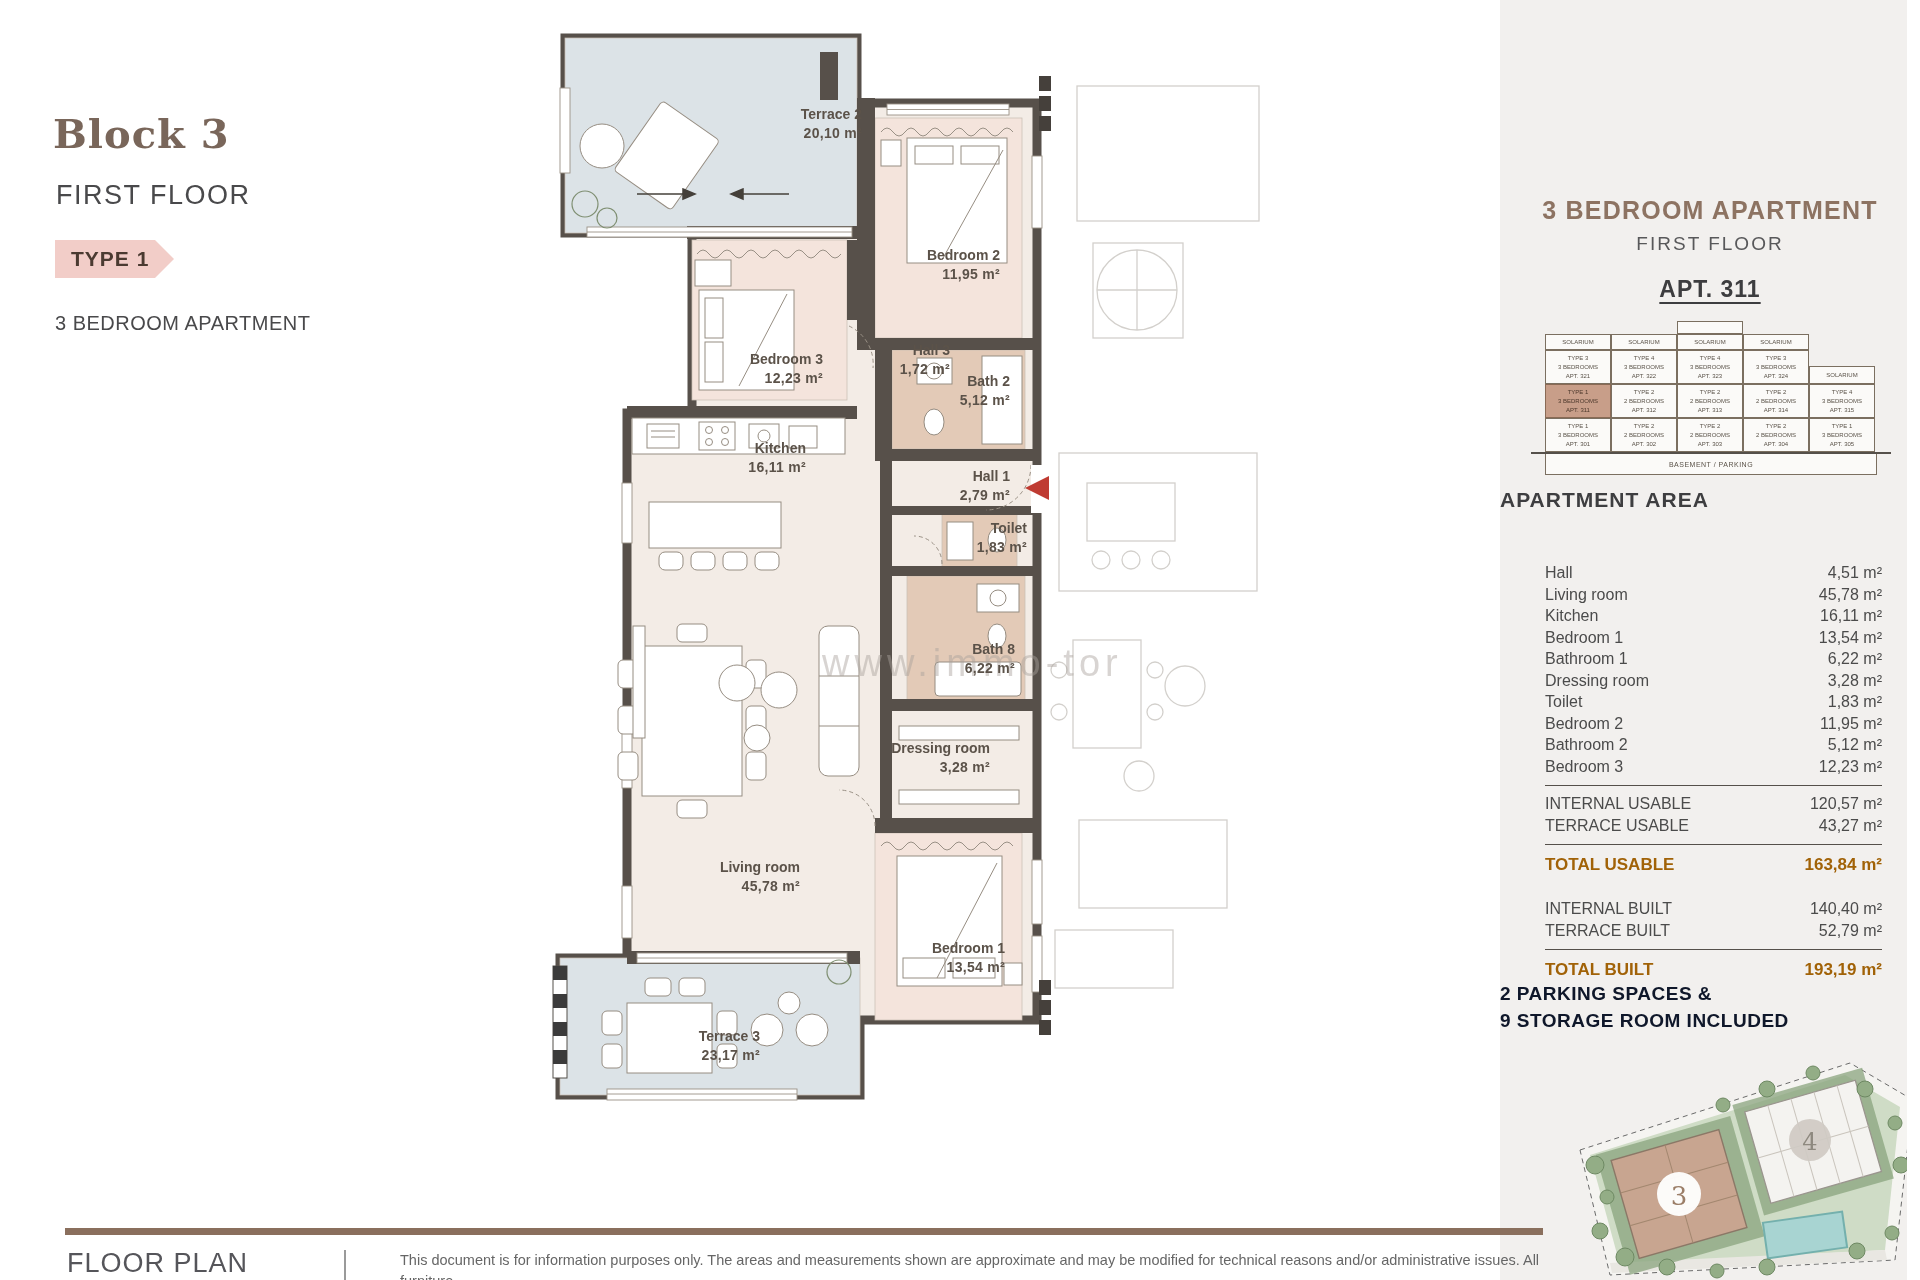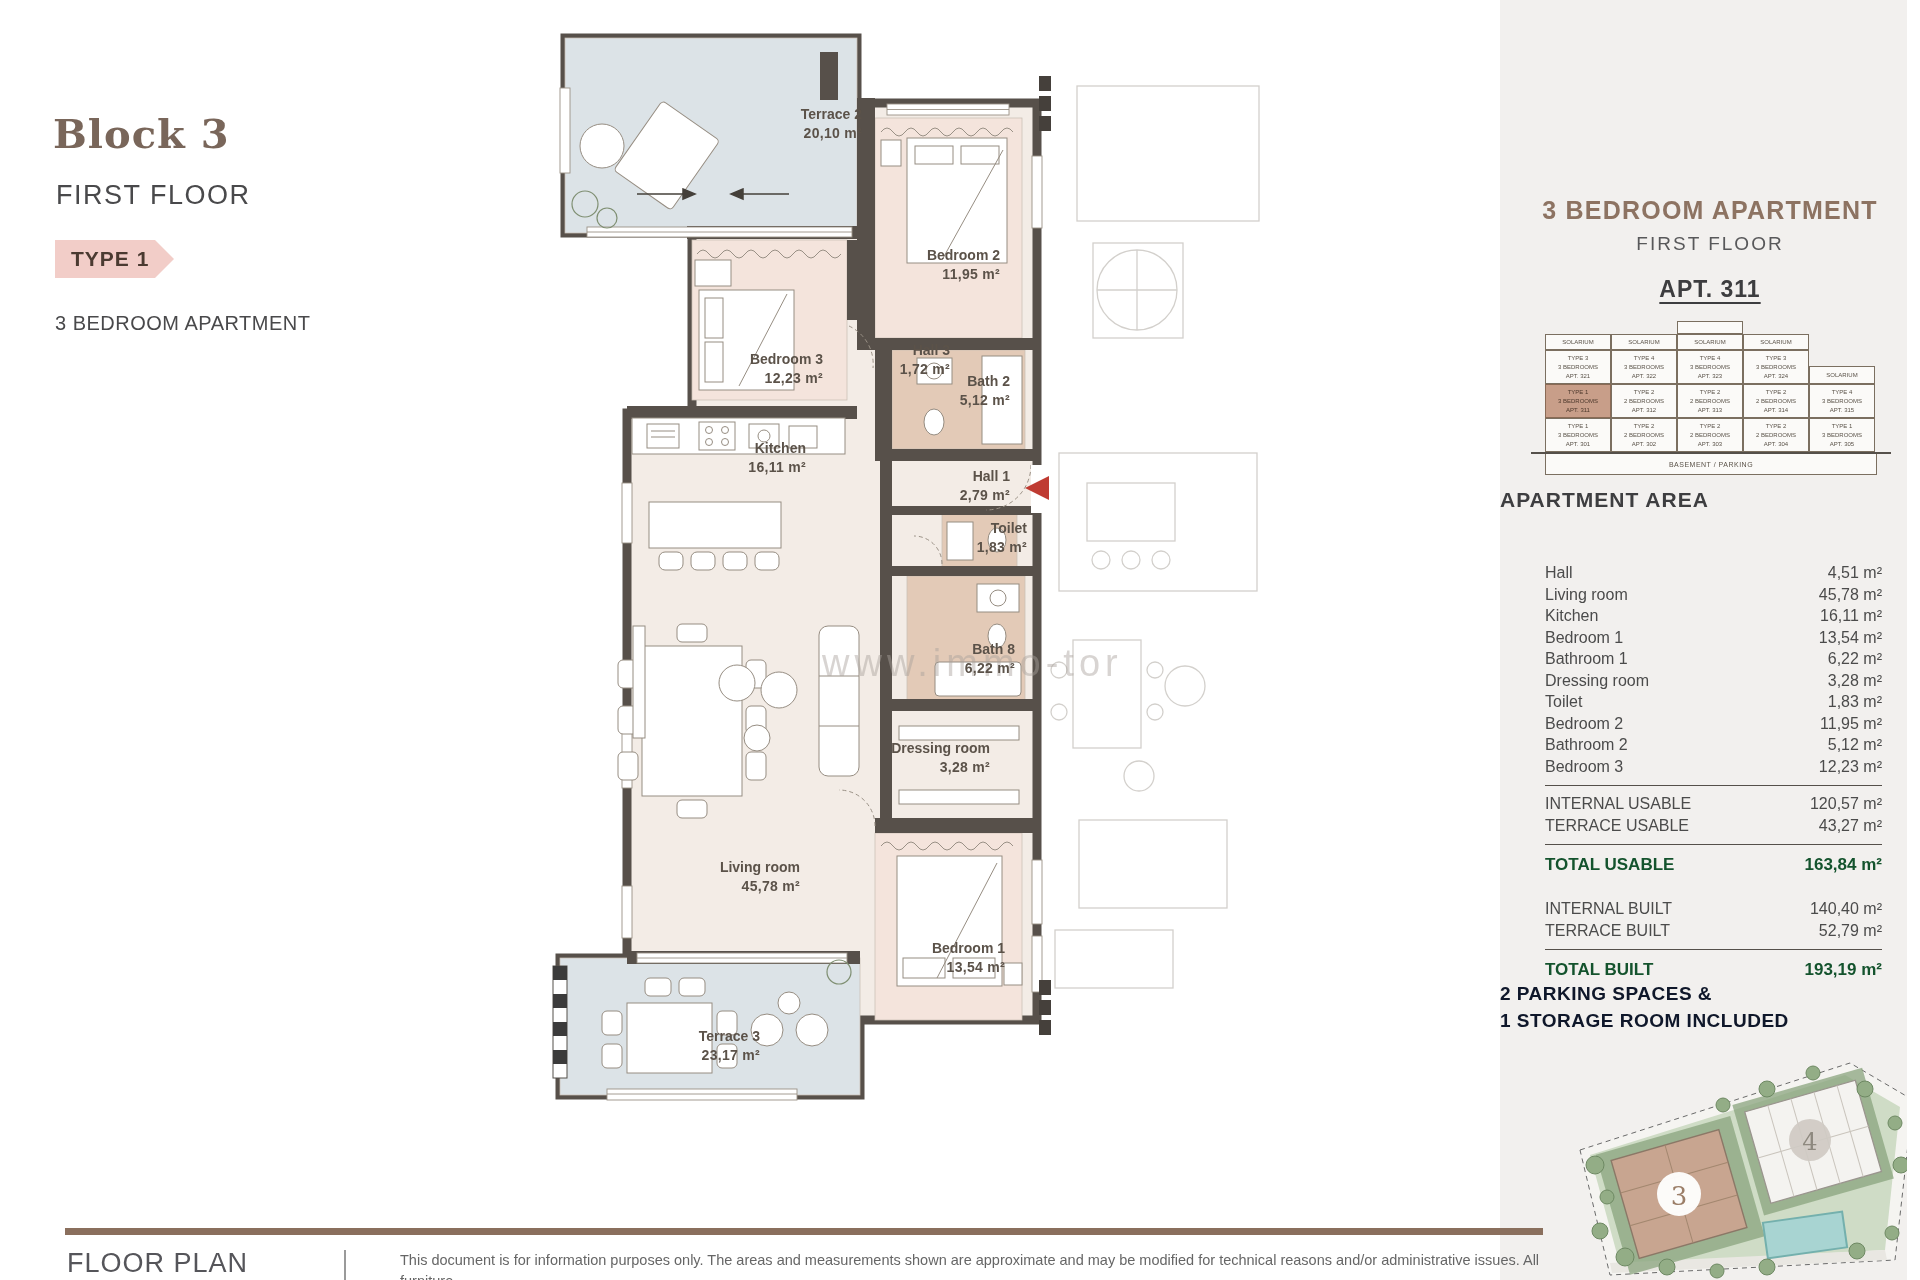--- a/index.html
+++ b/index.html
@@ -45,21 +45,21 @@
   .d-cell.d-low{height:18px;align-self:flex-end;}
   .d-cell.d-hl{background:var(--highlight-cell);border-color:#8a6a55;color:#4c382c;}
   .d-spacer{width:66px;}
   .d-baseline{height:2px;background:#55504a;margin:0 -14px;}
   .d-base{border:1px solid #7b6f60;border-top:none;height:21px;font-size:7px;letter-spacing:.5px;
     color:#5a5248;display:flex;align-items:center;justify-content:center;background:#fbfaf8;}
   .area-title{position:absolute;top:488px;left:0;right:0;text-align:left;font-size:21px;font-weight:700;
     color:#3e3e40;letter-spacing:1px;}
   .area-table{position:absolute;top:524px;left:45px;width:337px;margin-top:38px;}
   .area-row{display:flex;justify-content:space-between;font-size:16px;color:#4b4b4b;line-height:21.5px;}
-  .area-row.bold{font-weight:700;font-size:17px;line-height:26px;color:#14532d;}
+  .area-row.bold{font-weight:700;font-size:17px;line-height:26px;color:#a16207;}
   .a-div{height:1px;background:#55504a;margin:8px 0 7px 0;}
   .a-gap{height:20px;}
   .parking{position:absolute;top:980px;left:0;right:0;font-size:19px;font-weight:700;
     color:#0f172a;line-height:27px;letter-spacing:.5px;}
   .siteplan{position:absolute;left:55px;top:1045px;}
 
   
   .rule{position:absolute;left:65px;top:1228px;width:1478px;height:7px;background:var(--rule-brown);}
   .fp-label{position:absolute;left:67px;top:1248px;font-size:27px;color:#55555a;letter-spacing:1px;}
   .vdiv{position:absolute;left:344px;top:1250px;width:2px;height:40px;background:#9a9a9a;}
@@ -498,21 +498,21 @@
           <span class="a-val">52,79 m²</span>
         </div>
         <div class="a-div"></div>
         <div class="area-row bold">
           <span class="a-label">TOTAL BUILT</span>
           <span class="a-val">193,19 m²</span>
         </div>
       </div>
     <div class="parking">
       <div>2 PARKING SPACES &amp;</div>
-      <div>1 STORAGE ROOM INCLUDED</div>
+      <div>9 STORAGE ROOM INCLUDED</div>
     </div>
 
     <svg class="siteplan" width="365" height="235" viewBox="0 0 365 235">
       <polygon points="25,105 295,18 358,55 340,215 55,230" fill="#f5f4f1" stroke="#6a6a6a" stroke-width="1" stroke-dasharray="5 4"></polygon>
       <polygon points="35,110 290,30 345,62 330,205 65,220" fill="#cfdcc6"></polygon>
       <polygon points="55,218 330,205 332,215 57,228" fill="#e9e7e2"></polygon>
       <g fill="#8aa57e" opacity="0.75">
         <rect x="55" y="88" width="140" height="125" transform="rotate(-16 125 150)"></rect>
         <rect x="190" y="40" width="135" height="115" transform="rotate(-16 255 95)"></rect>
       </g>

